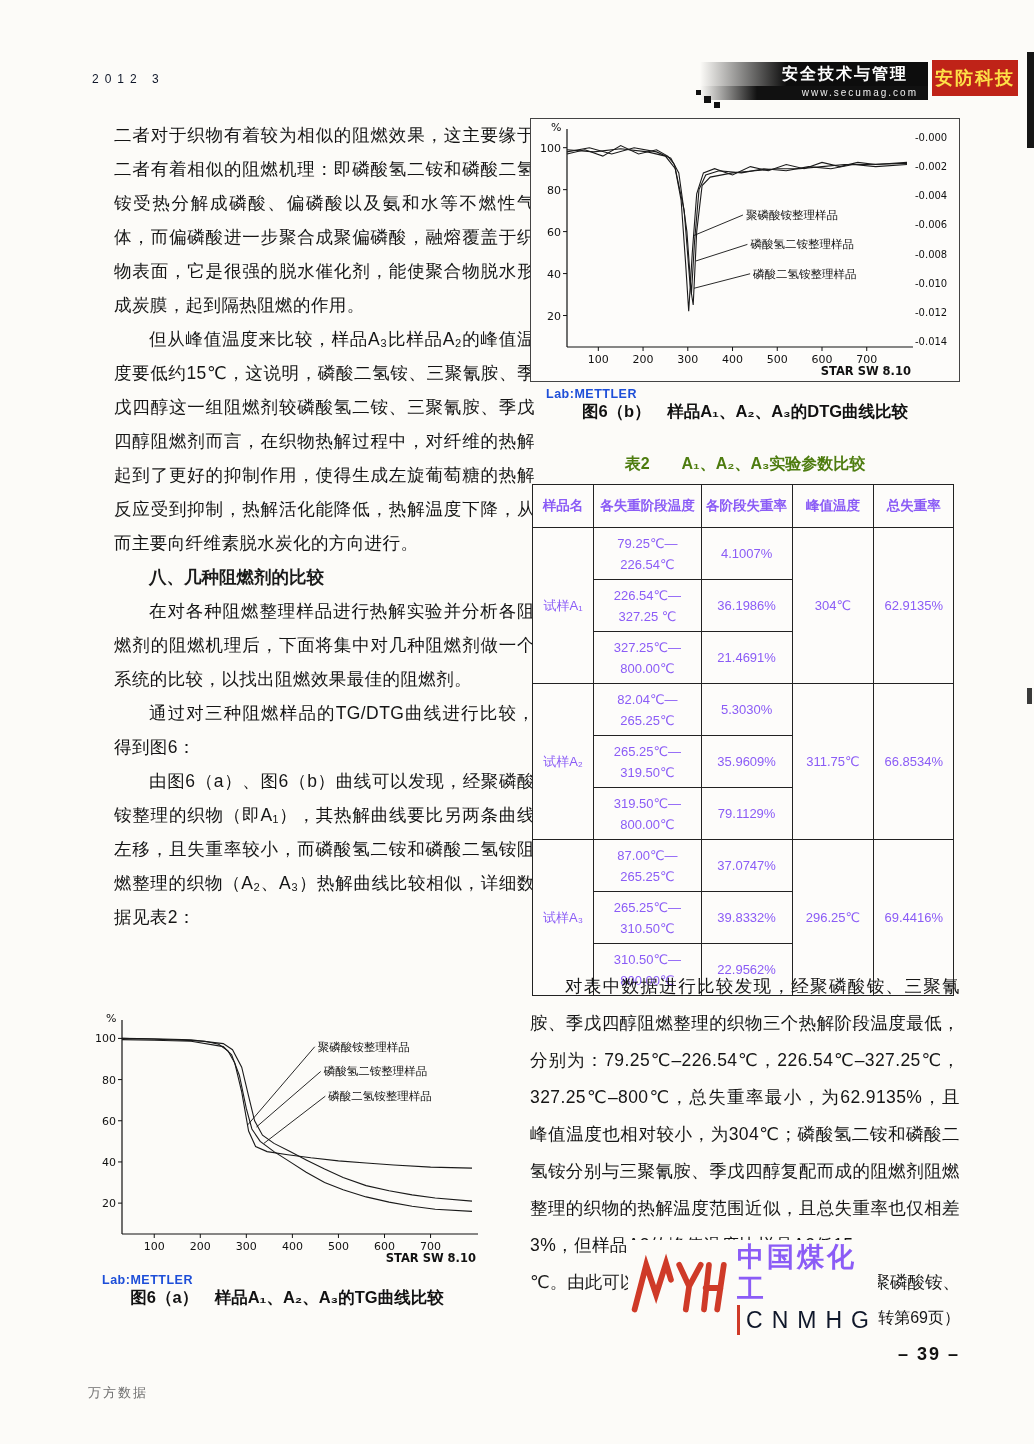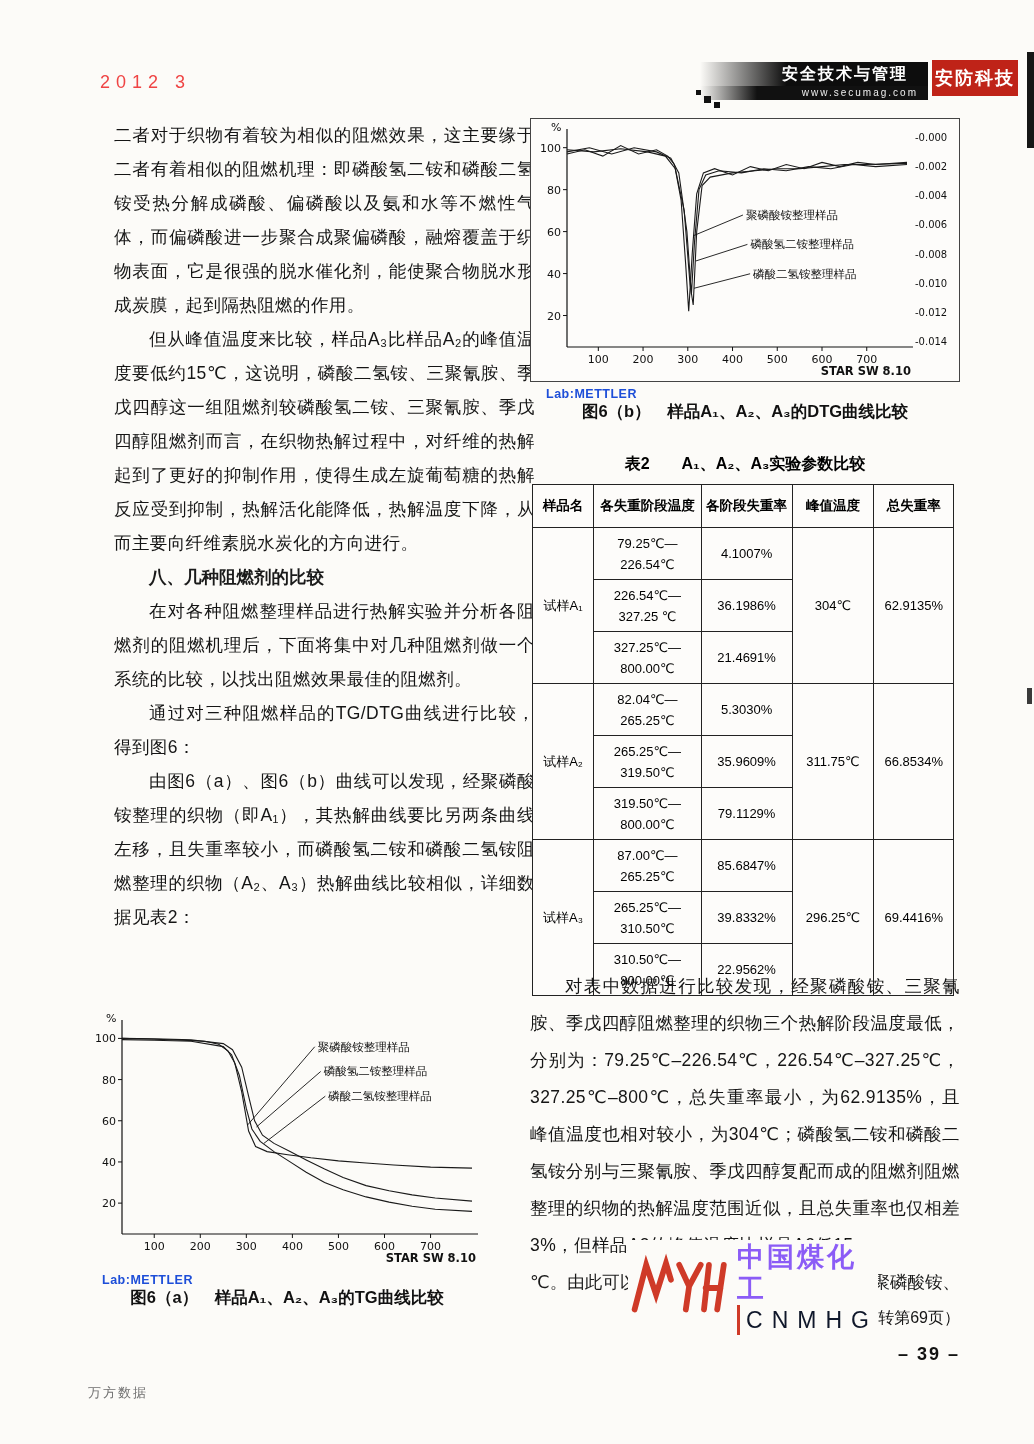--- a/index.html
+++ b/index.html
@@ -2,35 +2,35 @@
 <html><head>
 <meta charset="utf-8">
 <style>
   html,body{margin:0;padding:0;background:#e8e6e2;}
   .page{
     position:relative;width:1034px;height:1444px;margin:0 auto;
     background:#fcfbf8;overflow:hidden;color:#1a1a1a;
     font-family:"Liberation Sans","DejaVu Sans",sans-serif;
   }
   
-  .issue{position:absolute;left:100px;top:72px;font-size:18px;letter-spacing:6px;color:#ef4444;}
+  .issue{position:absolute;left:92px;top:72px;font-size:12px;letter-spacing:6px;color:#0f172a;}
   .banner{position:absolute;left:700px;top:62px;width:228px;height:38px;}
   .banner-title{
     height:24px;line-height:24px;text-align:right;padding-right:20px;
     color:#fff;font-size:16px;font-weight:bold;letter-spacing:2px;
     background:linear-gradient(90deg,rgba(10,10,10,0) 0%,#0d0d0d 38%);
   }
   .banner-url{
     height:14px;line-height:14px;text-align:right;padding-right:10px;
     color:#eee;font-size:10px;letter-spacing:2px;
     background:linear-gradient(90deg,rgba(10,10,10,0) 0%,#111 25%);
   }
   .badge{
     position:absolute;left:932px;top:60px;width:86px;height:36px;
-    background:#bf2318;color:#ffffff;font-size:18px;font-weight:bold;
+    background:#bf2318;color:#fde047;font-size:18px;font-weight:bold;
     display:flex;align-items:center;justify-content:center;letter-spacing:2px;
   }
   .px{position:absolute;background:#111;}
   .edge-strip{position:absolute;right:0;top:52px;width:7px;height:96px;background:#161616;}
   .edge-dot{position:absolute;right:2px;top:688px;width:5px;height:16px;background:#3a3a3a;}
   
   .col-left{position:absolute;left:94px;top:118px;width:421px;margin-left:20px;}
   .col-right{position:absolute;left:530px;top:112px;width:430px;}
   .para{
     font-size:17.5px;line-height:34px;text-align:justify;letter-spacing:0.4px;
@@ -40,24 +40,24 @@
   .indent{text-indent:2em;}
   .heading{font-weight:bold;font-size:17.5px;line-height:34px;text-indent:2em;}
   
   .fig-a{position:absolute;left:86px;top:1010px;width:402px;}
   .fig-b{position:absolute;left:0px;top:6px;width:430px;}
   .fig-b svg{border:1px solid #444;background:#fdfcfa;}
   svg text{font-family:"DejaVu Sans","Liberation Sans",sans-serif;}
   .lab{font-size:12.5px;font-weight:bold;color:#1d4ed8;margin:1px 0 0 16px;letter-spacing:0.5px;}
   .caption{font-size:16.5px;font-weight:bold;text-align:center;color:#111;}
   
-  .tbl-title{position:absolute;left:0;top:342px;width:430px;text-align:center;font-size:16px;font-weight:bold;color:#000000;}
+  .tbl-title{position:absolute;left:0;top:342px;width:430px;text-align:center;font-size:16px;font-weight:bold;color:#4d7c0f;}
   table.exp{
     position:absolute;left:2px;top:372px;width:422px;border-collapse:collapse;
-    font-size:13px;color:#000000;background:#fdfcfa;padding-left:36px;
+    font-size:13px;color:#8b5cf6;background:#fdfcfa;padding-left:36px;
   }
   table.exp th,table.exp td{border:1px solid #222;text-align:center;padding:2px 3px;}
   table.exp th{font-size:13.5px;font-weight:bold;height:38px;}
   table.exp td{height:47px;}
   table.exp .temp div{line-height:21px;}
   
   .right-para{position:absolute;left:0;top:856px;width:430px;}
   .tail-row{
     position:absolute;left:0;top:1152px;width:430px;height:38px;
     display:flex;justify-content:space-between;align-items:flex-start;
@@ -260,21 +260,21 @@
           </td>
           <td>79.1129%</td>
         </tr>
 
         <tr>
           <td rowspan="3">试样A₃</td>
           <td class="temp">
             <div>87.00℃—</div>
             <div>265.25℃</div>
           </td>
-          <td>85.6847%</td>
+          <td>37.0747%</td>
           <td rowspan="3">296.25℃</td>
           <td rowspan="3">69.4416%</td>
         </tr>
         <tr>
           <td class="temp">
             <div>265.25℃—</div>
             <div>310.50℃</div>
           </td>
           <td>39.8332%</td>
         </tr>

